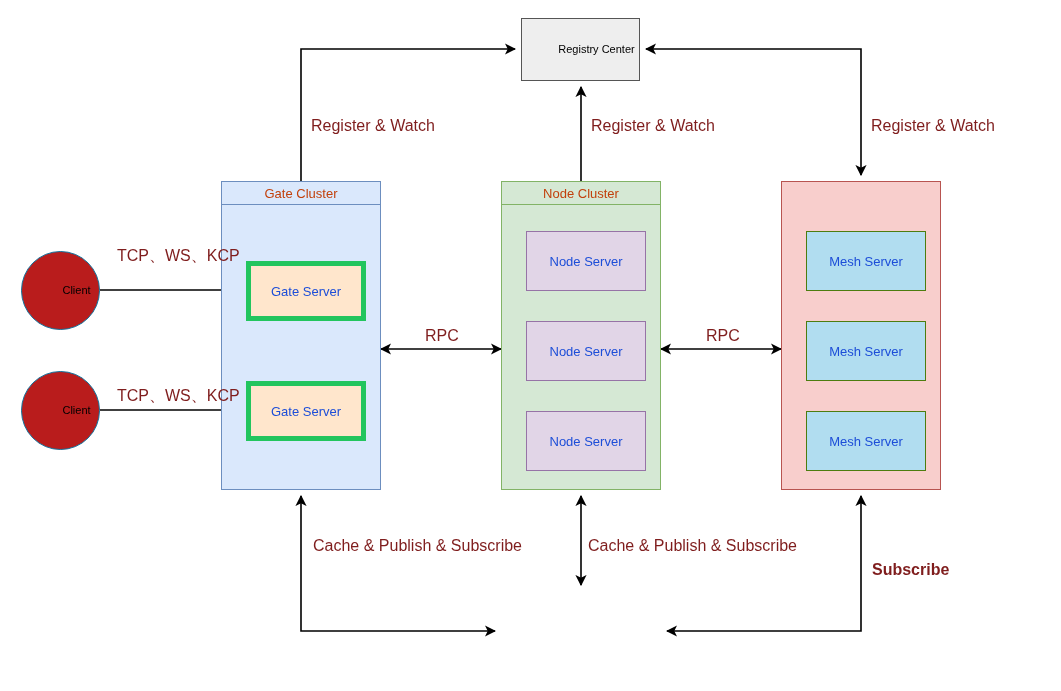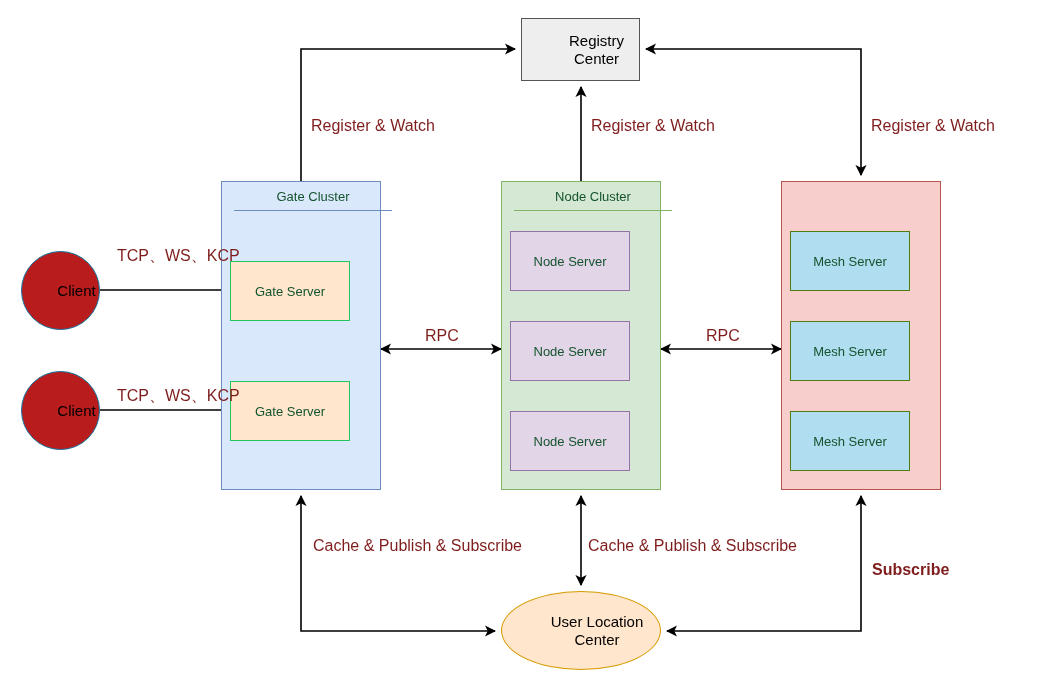--- a/index.html
+++ b/index.html
@@ -24,21 +24,21 @@
     width: 1061px;
     height: 691px;
   }
   .node {
     position: absolute;
     box-sizing: border-box;
     display: flex;
     align-items: center;
     justify-content: center;
     text-align: center;
-    font-size: 15px;
+    font-size: 11px;
     color: #000000;
     line-height: 1.2;
     padding-left: 32px;
   }
   
   .registry-center {
     left: 521px;
     top: 18px;
     width: 119px;
     height: 63px;
@@ -48,28 +48,27 @@
   
   .cluster {
     position: absolute;
     box-sizing: border-box;
   }
   .cluster-header {
     position: absolute;
     left: 0;
     top: 0;
     width: 100%;
-    height: 29px;
+    height: 23px;
     box-sizing: border-box;
     display: flex;
     align-items: center;
     justify-content: center;
     font-size: 13px;
-    color: #14532d;
-    margin-left: 12px;
+    color: #c2410c;
   }
   .gate-cluster {
     left: 221px;
     top: 181px;
     width: 160px;
     height: 309px;
     background: #dae8fc;
     border: 1px solid #6c8ebf;
   }
   .gate-cluster .cluster-header {
@@ -99,28 +98,28 @@
     border-bottom: 1px solid #b85450;
   }
   
   .server-box {
     position: absolute;
     box-sizing: border-box;
     display: flex;
     align-items: center;
     justify-content: center;
     font-size: 13px;
-    color: #14532d;
+    color: #1d4ed8;
     width: 120px;
     height: 60px;
-    left: 8px;
+    left: 24px;
   }
   .gate-server {
     background: #ffe6cc;
-    border: 1px solid #22c55e;
+    border: 5px solid #22c55e;
   }
   .gate-server.s0 { top: 79px; }
   .gate-server.s1 { top: 199px; }
   .node-server {
     background: #e1d5e7;
     border: 1px solid #9673a6;
   }
   .node-server.s0 { top: 49px; }
   .node-server.s1 { top: 139px; }
   .node-server.s2 { top: 229px; }
@@ -217,21 +216,20 @@
 
   <div class="cluster service-cluster">
     <div class="server-box mesh-server s0">Mesh Server</div>
     <div class="server-box mesh-server s1">Mesh Server</div>
     <div class="server-box mesh-server s2">Mesh Server</div>
   </div>
 
   <div class="node client c0">Client</div>
   <div class="node client c1">Client</div>
 
-  <div class="node user-location-center">User Location Center</div>
 
   <div class="edge-label" style="left:311px; top:117px;">Register &amp; Watch</div>
   <div class="edge-label" style="left:591px; top:117px;">Register &amp; Watch</div>
   <div class="edge-label" style="left:871px; top:117px;">Register &amp; Watch</div>
 
   <div class="edge-label" style="left:117px; top:246px;">TCP、WS、KCP</div>
   <div class="edge-label" style="left:117px; top:386px;">TCP、WS、KCP</div>
 
   <div class="edge-label" style="left:425px; top:327px;">RPC</div>
   <div class="edge-label" style="left:706px; top:327px;">RPC</div>

